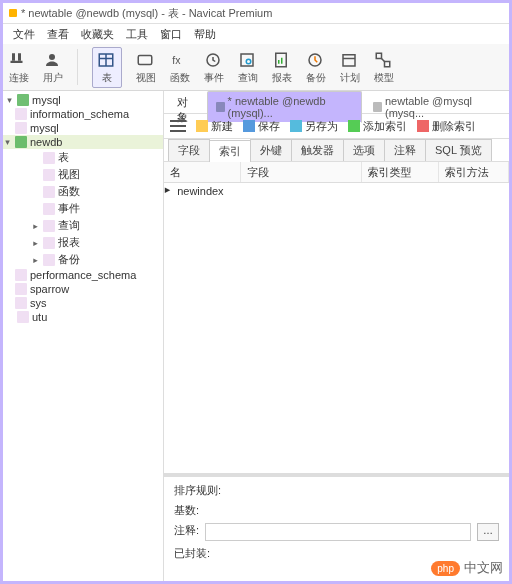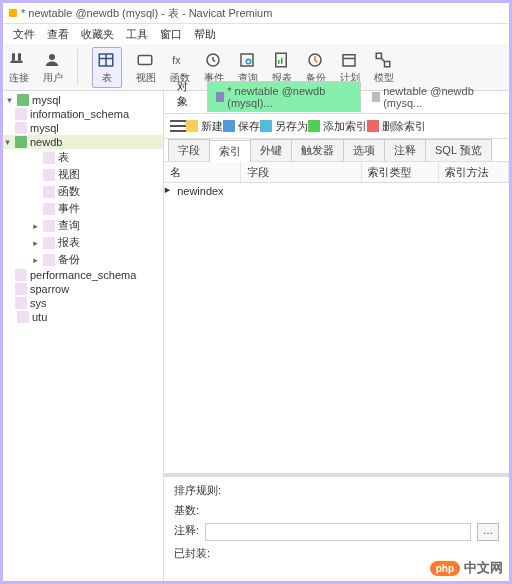--- a/index.html
+++ b/index.html
@@ -16,45 +16,45 @@
 .divider{width:1px;height:36px;background:#ddd}
 .body{flex:1;display:flex;min-height:0}
 .sidebar{width:160px;border-right:1px solid #ddd;overflow:auto;font-size:11px;padding:2px 0}
 .tree-item{display:flex;align-items:center;padding:1px 2px;gap:3px;white-space:nowrap}
 .tree-item.hl{background:#eaf3d9}
 .indent1{padding-left:0}.indent2{padding-left:28px}
 .tglyph{width:9px;text-align:center;color:#666;font-size:9px}
 .dbicon{width:12px;height:12px;background:#9c27b0;opacity:.15;border-radius:1px}
 .dbicon.on{opacity:.8;background:#4caf50}
 .main{flex:1;display:flex;flex-direction:column;min-width:0;position:relative}
-.tabbar{height:22px;border-bottom:1px solid #ddd;display:flex;align-items:flex-end;padding:0 4px;gap:2px;font-size:11px;color:#555}
+.tabbar{height:22px;border-bottom:1px solid #ddd;display:flex;align-items:flex-start;padding:0 4px;gap:2px;font-size:11px;color:#555}
 .tab{padding:3px 8px;border:1px solid transparent;display:flex;align-items:center;gap:3px}
-.tab.active{border:1px solid #ccc;border-bottom:1px solid #fff;background:#86efac;border-radius:2px 2px 0 0}
+.tab.active{border:1px solid #ccc;border-bottom:1px solid #fff;background:#c4b5fd;border-radius:2px 2px 0 0}
 .tab.obj{color:#333}
-.subbar{height:24px;border-bottom:1px solid #ddd;display:flex;align-items:center;padding:0 6px;font-size:11px;color:#333}
+.subbar{height:24px;border-bottom:1px solid #ddd;display:flex;align-items:center;padding:0 6px;gap:10px;font-size:11px;color:#333}
 .subbar .menu-icon{width:16px;height:12px;display:flex;flex-direction:column;justify-content:space-between}
 .subbar .menu-icon div{height:2px;background:#555}
 .action{display:flex;align-items:center;gap:3px;cursor:default}
 .action .ic{width:12px;height:12px;display:inline-block}
 .subtabs{height:22px;border-bottom:1px solid #ddd;display:flex;align-items:flex-end;padding:0 4px;font-size:11px}
 .subtabs span{padding:3px 9px;border:1px solid #ccc;border-bottom:none;background:#f3f3f3;color:#444;margin-right:-1px}
 .subtabs span.active{background:#fff;position:relative;top:1px}
 .gridhead{height:20px;background:#fafafa;border-bottom:1px solid #ddd;display:flex;font-size:11px;color:#333}
 .gridhead div{border-right:1px solid #e5e5e5;padding:3px 6px}
 .gridrow{height:18px;display:flex;font-size:11px;color:#333}
 .gridrow .cell{padding:2px 6px;border-right:1px solid transparent}
 .rowmark{width:10px;text-align:center;color:#333}
 .grid{flex:1;overflow:auto;border-bottom:1px solid #ddd}
 .propsplit{height:3px;background:#ddd;cursor:row-resize}
 .props{height:92px;padding:6px 10px;font-size:11px;color:#333;display:flex;flex-direction:column;gap:5px}
 .proprow{display:flex;align-items:flex-start;gap:6px}
 .proprow input{border:none;border-bottom:1px solid transparent;font-size:11px;outline:none}
 .proprow .field{flex:1;border:1px solid #ccc;height:16px;padding:0 3px;font-size:11px}
 .proprow .dots{width:20px;height:16px;border:1px solid #bbb;background:#f6f6f6;text-align:center;font-size:10px;line-height:14px}
-.watermark{position:absolute;right:6px;bottom:4px;display:flex;align-items:center;gap:4px;font-size:13px;color:#666;font-weight:bold}
+.watermark{position:absolute;right:6px;bottom:4px;display:flex;align-items:center;gap:4px;font-size:13px;color:#666;font-weight:normal}
 .watermark .bubble{background:#ff7a2e;color:#fff;font-size:10px;padding:2px 6px;border-radius:9px}
 .c1{width:90px}.c2{width:150px}.c3{width:90px}.c4{width:80px}
 </style>
 </head>
 <body>
 
 <div class="window">
   <div class="titlebar">
     <div class="dot"></div>
     <span>* newtable @newdb (mysql) - 表 - Navicat Premium</span>
@@ -255,21 +255,21 @@
 
     <div class="main">
       <div class="tabbar">
         <span class="tab obj">对象</span>
         <span class="tab active">
           <span style="width:10px;height:10px;background:#88b;display:inline-block;border-radius:1px"></span>
           <span>* newtable @newdb (mysql)...</span>
         </span>
         <span class="tab">
           <span style="width:10px;height:10px;background:#bbb;display:inline-block;border-radius:1px"></span>
-          <span>newtable @newdb (mysq...</span>
+          <span>newtable @mysql (mysq...</span>
         </span>
       </div>
 
       <div class="subbar">
         <div class="menu-icon">
             <div></div>
             <div></div>
             <div></div>
           </div>
         <span class="action">

